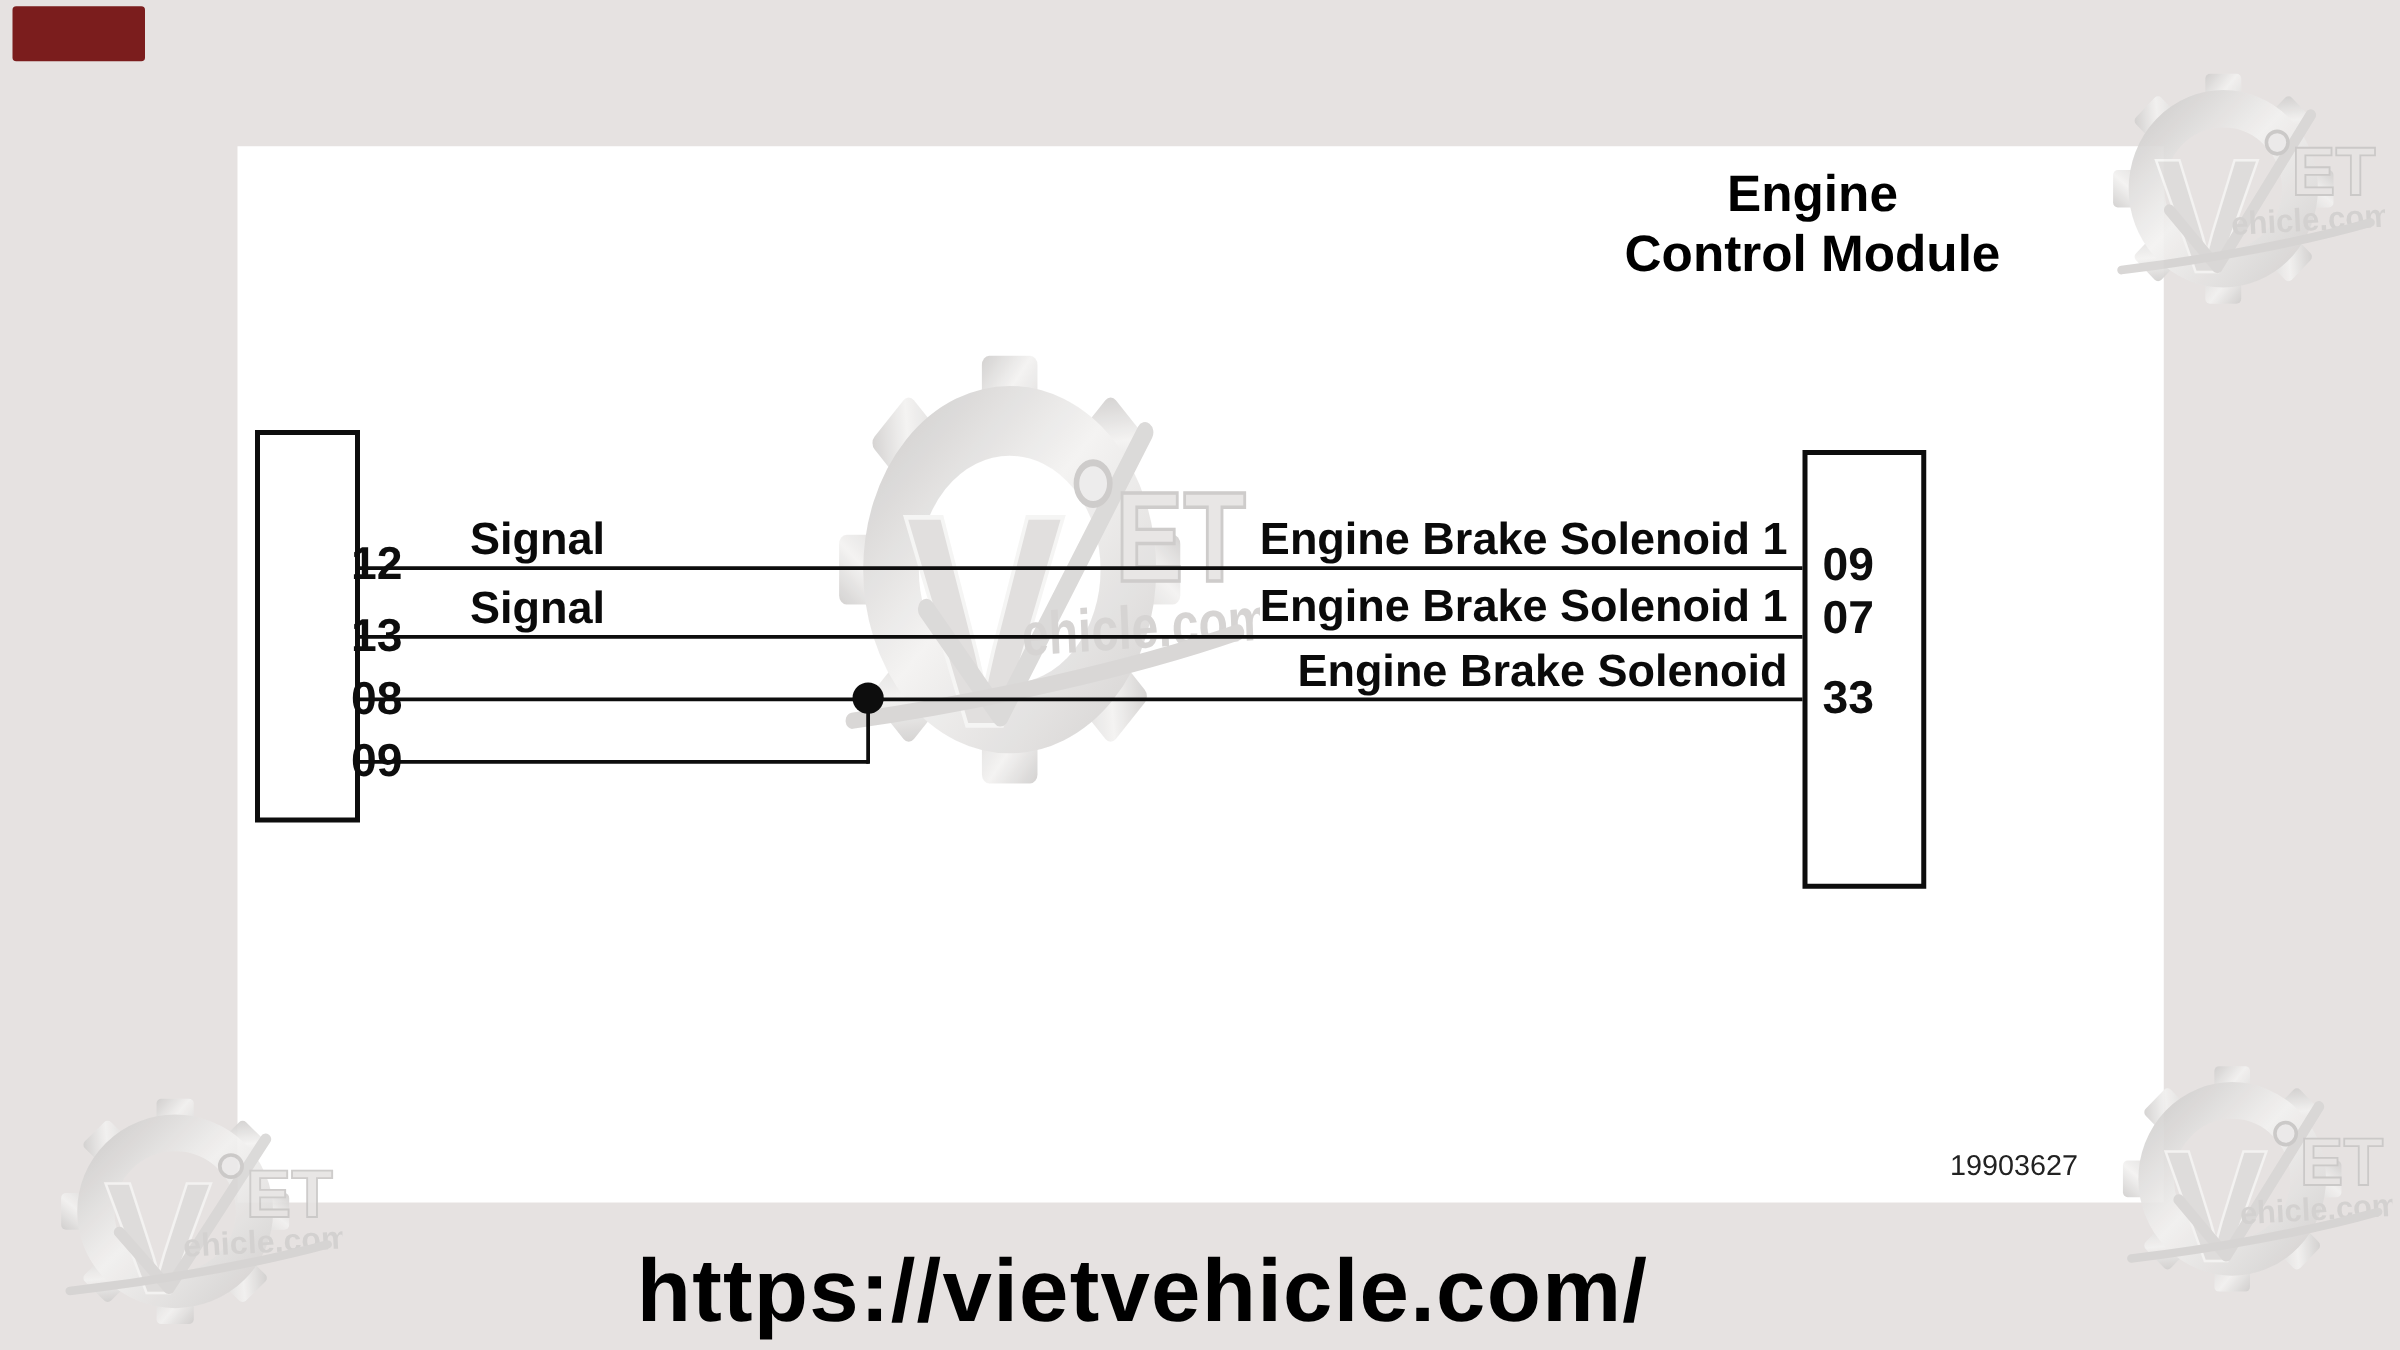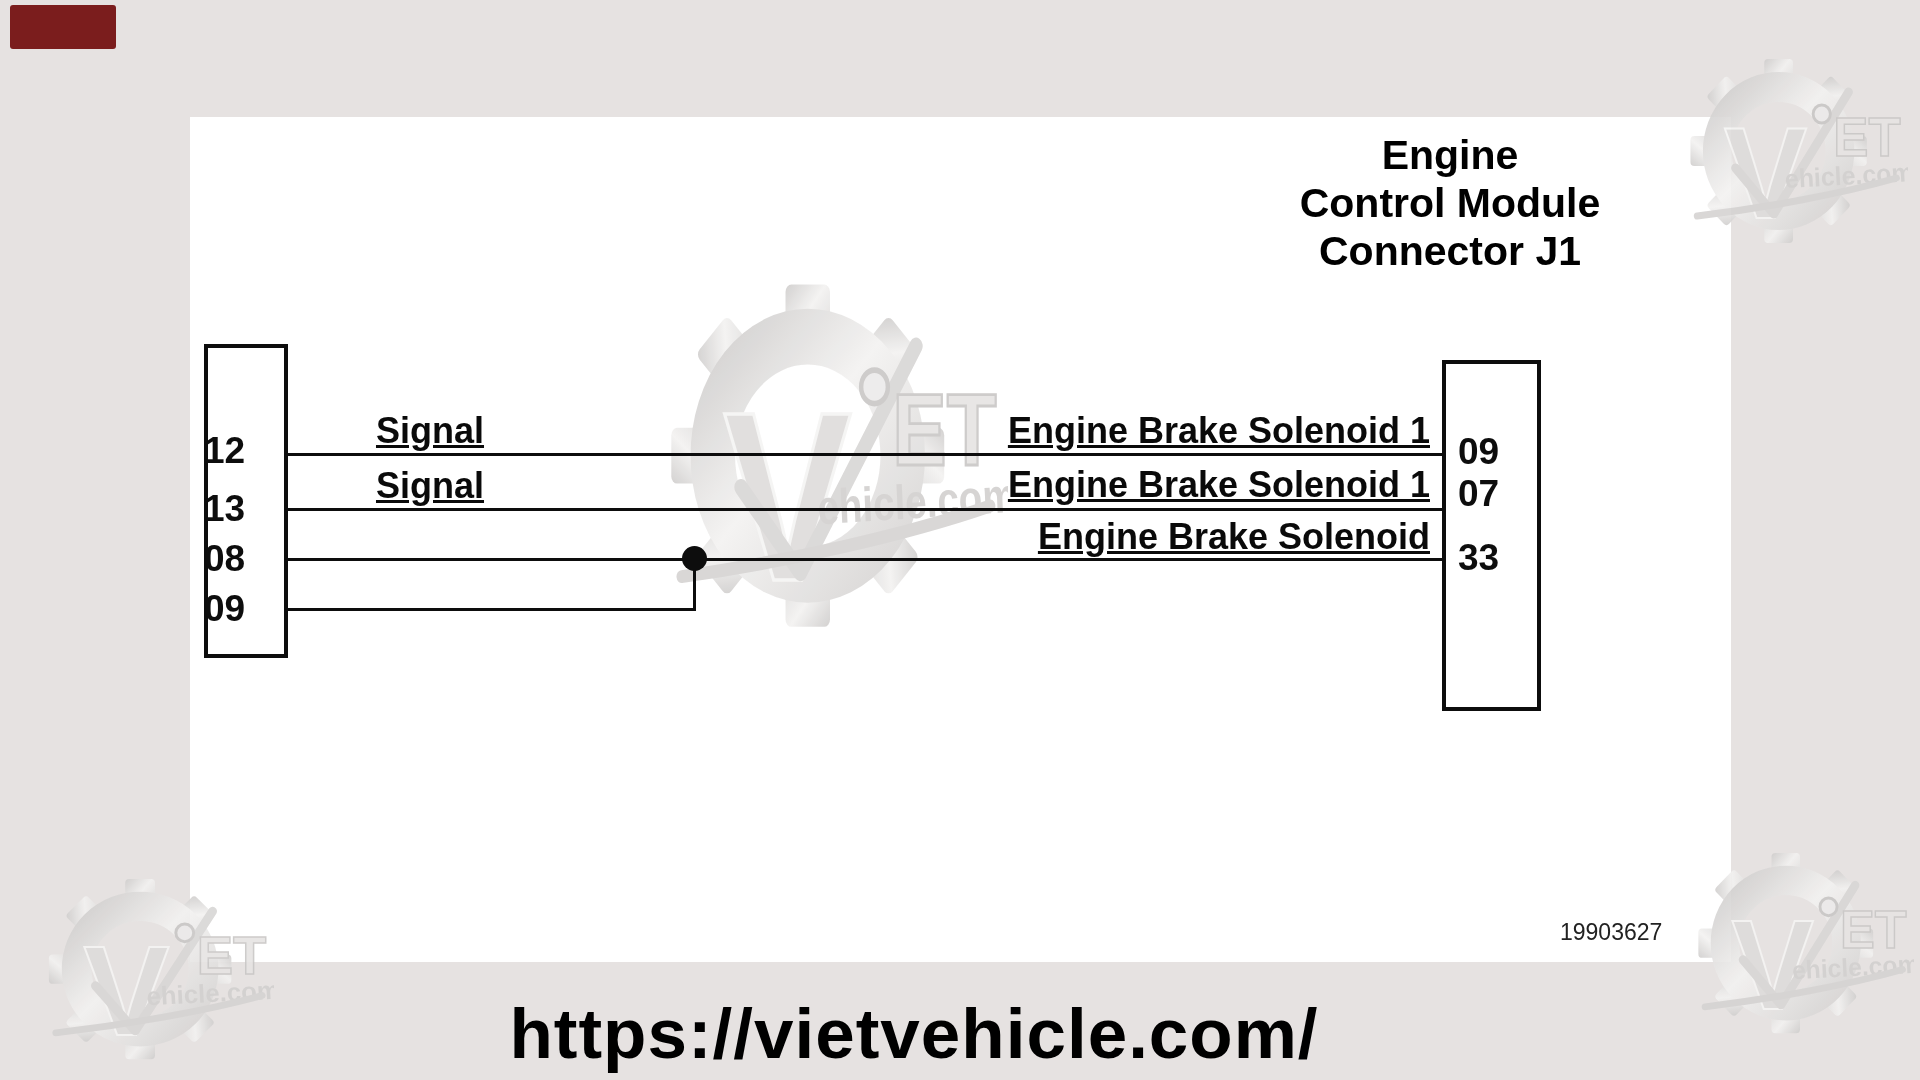--- a/index.html
+++ b/index.html
@@ -13,28 +13,28 @@
   .wm{position:absolute;z-index:2;opacity:.9;}
 
   .title{position:absolute;left:1230px;top:131px;width:440px;text-align:center;
          font-size:41px;line-height:48px;font-weight:700;color:#000;z-index:3;}
 
   .connector{position:absolute;background:#fff;border:4px solid #0d0d0d;box-sizing:border-box;z-index:3;}
   .box-left{left:204px;top:344px;width:84px;height:314px;}
   .box-right{left:1442px;top:360px;width:99px;height:351px;}
 
   .pin{position:absolute;height:40px;line-height:40px;font-size:37px;font-weight:700;color:#0d0d0d;z-index:4;}
-  .pin-left{left:204px;width:74px;text-align:left;}
+  .pin-left{left:204px;width:74px;text-align:right;padding-left:44px;}
   .pin-right{left:1458px;width:80px;text-align:left;}
 
   .wire{position:absolute;height:3px;background:#0d0d0d;z-index:3;}
   .wire-v{position:absolute;width:3px;background:#0d0d0d;z-index:3;}
   .dot{position:absolute;width:25px;height:25px;border-radius:50%;background:#0d0d0d;z-index:4;}
 
-  .wlabel{position:absolute;height:40px;line-height:40px;font-size:36px;font-weight:700;color:#0a0a0a;z-index:4;text-decoration:underline;}
+  .wlabel{position:absolute;height:40px;line-height:40px;font-size:36px;font-weight:700;color:#0a0a0a;z-index:4;}
   .wlabel-left{left:295px;width:270px;text-align:center;}
   .wlabel-right{left:800px;width:630px;text-align:right;}
 
   .fig-num{position:absolute;left:1560px;top:919px;width:140px;text-align:left;
            font-size:23px;color:#222;z-index:3;}
 
   .url-wm{position:absolute;left:414px;top:995px;width:1000px;text-align:center;
           font-size:71px;line-height:78px;font-weight:700;color:#000000;letter-spacing:1px;z-index:2;}
 </style>
 </head>
@@ -86,21 +86,20 @@
     </svg>
   <svg class="wm" style="left:1686px;top:850px" width="228" height="196" viewBox="0 0 240 200" preserveAspectRatio="none">
       <use href="#vv-logo"></use>
     </svg>
 
   <div class="red-marker"></div>
 
   <div class="title">
     <div>Engine</div>
     <div>Control Module</div>
-    <div>Connector J1</div>
   </div>
 
   <div class="connector box-left"></div>
   <div class="connector box-right"></div>
 
   <div class="pin pin-left" style="top:431px">12</div>
   <div class="pin pin-left" style="top:489px">13</div>
   <div class="pin pin-left" style="top:539px">08</div>
   <div class="pin pin-left" style="top:589px">09</div>
 

